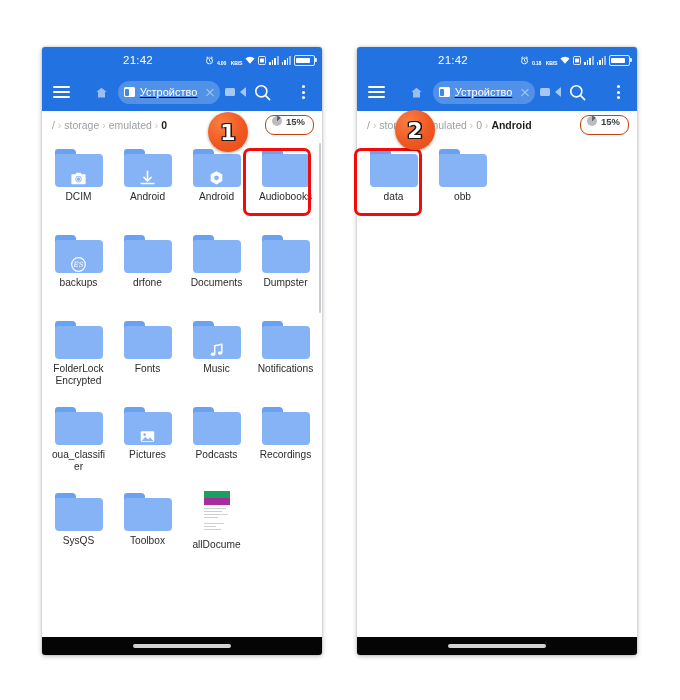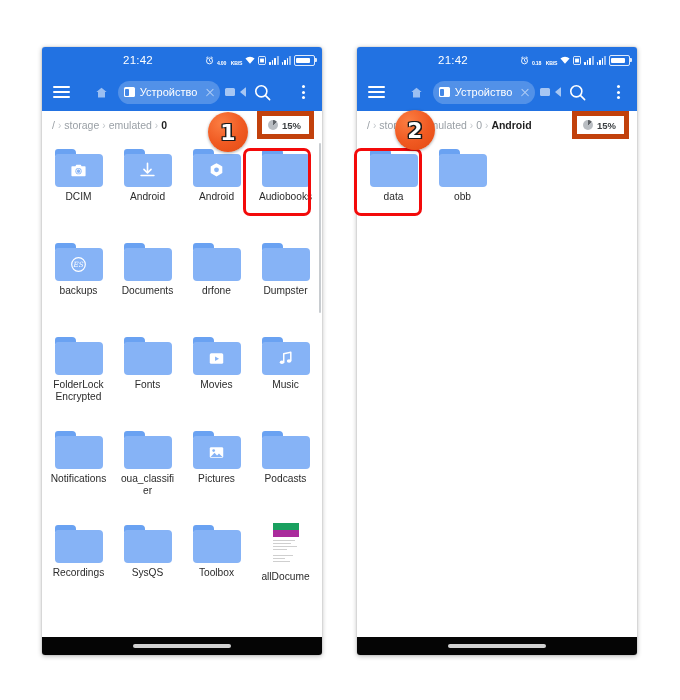--- a/index.html
+++ b/index.html
@@ -127,20 +127,21 @@
   .home-ico svg { width: 13px; height: 13px; }
   .tab-chip {
     background: rgba(255,255,255,0.22);
     border-radius: 12px;
     height: 23px;
     display: flex;
     align-items: center;
     padding: 0 3px 0 6px;
     gap: 5px;
     min-width: 0;
+    text-decoration: underline;
   }
   .tab-sq {
     width: 11px; height: 10px;
     background: #fff;
     border-radius: 1.5px;
     position: relative;
     flex: 0 0 auto;
   }
   .tab-sq:after{
     content:"";position:absolute;left:1.5px;top:1.5px;
@@ -207,24 +208,23 @@
   }
   .crumb.strong { color: #1f1f1f; font-weight: bold; }
   .crumb-sep {
     color: #c3c7cb;
     font-size: 10px;
     margin: 0 3px;
   }
   .storage-pill {
     flex: 0 0 auto;
     height: 18px;
-    border: 5px solid #c2410c;
-    border-radius: 0;
-    display: flex;
-    align-items: center;
+    border: 1px solid #c2410c;
+    border-radius: 9px;
+    display: flex;
     gap: 4px;
     padding: 0 8px 0 6px;
     background: #fff;
   }
   .pie {
     width: 10px; height: 10px;
     border-radius: 50%;
     background: conic-gradient(#5f6368 0 15%, #b9bdc2 15% 100%);
     flex: 0 0 auto;
   }
@@ -234,21 +234,21 @@
   .filegrid {
     flex: 1 1 auto;
     position: relative;
     overflow: hidden;
     padding: 6px 2px 0 2px;
     background: #fff;
   }
   .grid-inner {
     display: grid;
     grid-template-columns: repeat(4, 1fr);
-    row-gap: 16px;
+    row-gap: 8px;
   }
   .cell {
     display: flex;
     flex-direction: column;
     align-items: center;
     padding-top: 4px;
     height: 78px;
     box-sizing: border-box;
   }
   .folder {
@@ -268,21 +268,21 @@
     left: 0; top: 5px;
     width: 48px; height: 33px;
     background: #86b3f6;
     border-radius: 3px 4px 4px 4px;
   }
   .folder .glyph {
     position: absolute;
     left: 0; top: 5px;
     width: 48px; height: 33px;
     display: flex;
-    align-items: center;
+    align-items: flex-end;
     justify-content: center;
   }
   .folder .glyph svg { width: 17px; height: 17px; }
   .cell-label {
     margin-top: 4px;
     font-size: 10.2px;
     color: #2b2b2b;
     text-align: center;
     line-height: 12px;
     width: 58px;
@@ -519,62 +519,49 @@
                 </svg>
               </span>
             </div>
             <div class="cell-label">backups</div>
           </div>
           <div class="cell">
             <div class="folder">
               <span class="tabtop"></span>
               <span class="body"></span>
             </div>
+            <div class="cell-label">drfone</div>
+          </div>
+          <div class="cell">
+            <div class="folder">
+              <span class="tabtop"></span>
+              <span class="body"></span>
+            </div>
             <div class="cell-label">Documents</div>
           </div>
           <div class="cell">
             <div class="folder">
               <span class="tabtop"></span>
               <span class="body"></span>
             </div>
-            <div class="cell-label">drfone</div>
-          </div>
-          <div class="cell">
-            <div class="folder">
-              <span class="tabtop"></span>
-              <span class="body"></span>
-            </div>
             <div class="cell-label">Dumpster</div>
           </div>
           <div class="cell">
             <div class="folder">
               <span class="tabtop"></span>
               <span class="body"></span>
             </div>
             <div class="cell-label">FolderLock Encrypted</div>
           </div>
           <div class="cell">
             <div class="folder">
               <span class="tabtop"></span>
               <span class="body"></span>
             </div>
             <div class="cell-label">Fonts</div>
-          </div>
-          <div class="cell">
-            <div class="folder">
-              <span class="tabtop"></span>
-              <span class="body"></span>
-              <span class="glyph">
-                <svg viewBox="0 0 24 24">
-                  <rect x="2.5" y="4.5" width="19" height="15" rx="2.2" fill="#ffffff"></rect>
-                  <path d="M10 9l5.6 3.3L10 15.6z" fill="#86b3f6"></path>
-                </svg>
-              </span>
-            </div>
-            <div class="cell-label">Movies</div>
           </div>
           <div class="cell">
             <div class="folder">
               <span class="tabtop"></span>
               <span class="body"></span>
               <span class="glyph">
                 <svg viewBox="0 0 24 24">
                   <path d="M9.5 17V5.2l10-1.9V15" stroke="#ffffff" stroke-width="2.1" fill="none" stroke-linecap="round" stroke-linejoin="round"></path>
                   <ellipse cx="7" cy="17.4" rx="3.1" ry="2.5" fill="#ffffff"></ellipse>
                   <ellipse cx="17" cy="15.4" rx="3.1" ry="2.5" fill="#ffffff"></ellipse>

